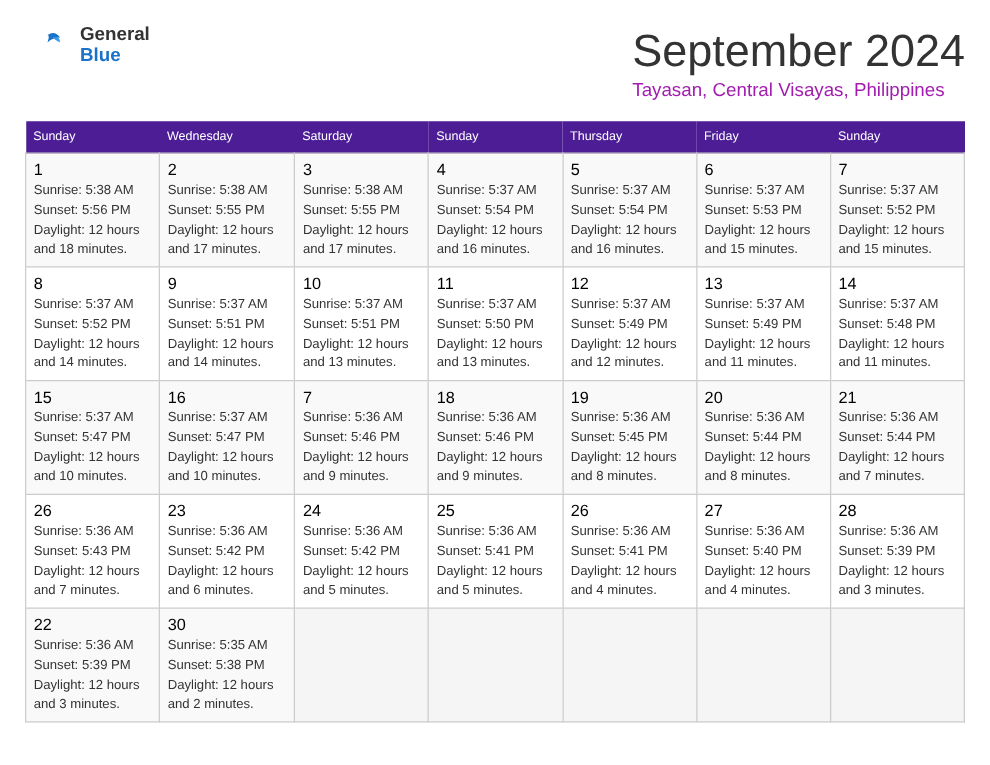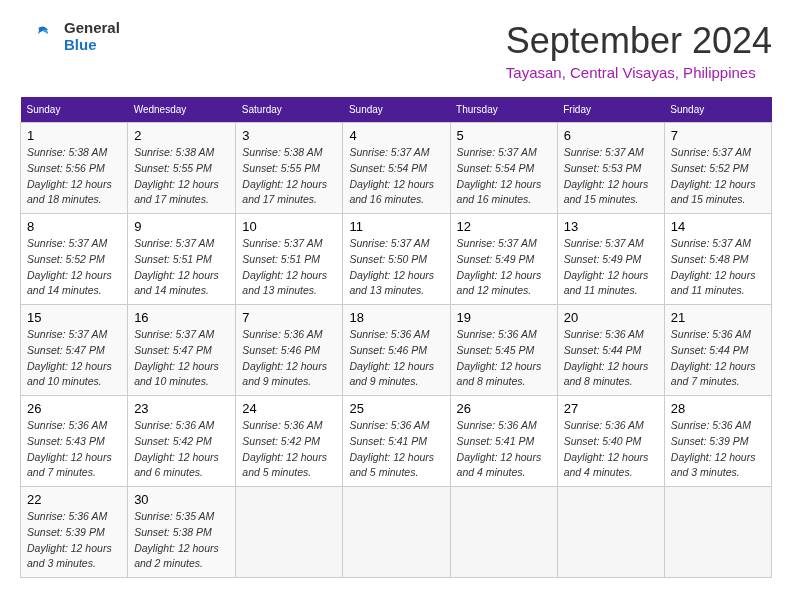--- a/index.html
+++ b/index.html
@@ -65,21 +65,20 @@
     .day-num {
       font-size: 13px;
       font-weight: normal;
       display: block;
       margin-bottom: 2px;
     }
     .day-info {
       font-size: 10.5px;
       color: #333;
       line-height: 1.5;
-      font-style: italic;
     }
     td.empty {
       background: #f5f5f5 !important;
     }
   </style>
 </head>
 <body>
 
 <div class="header">
   <div class="logo">

